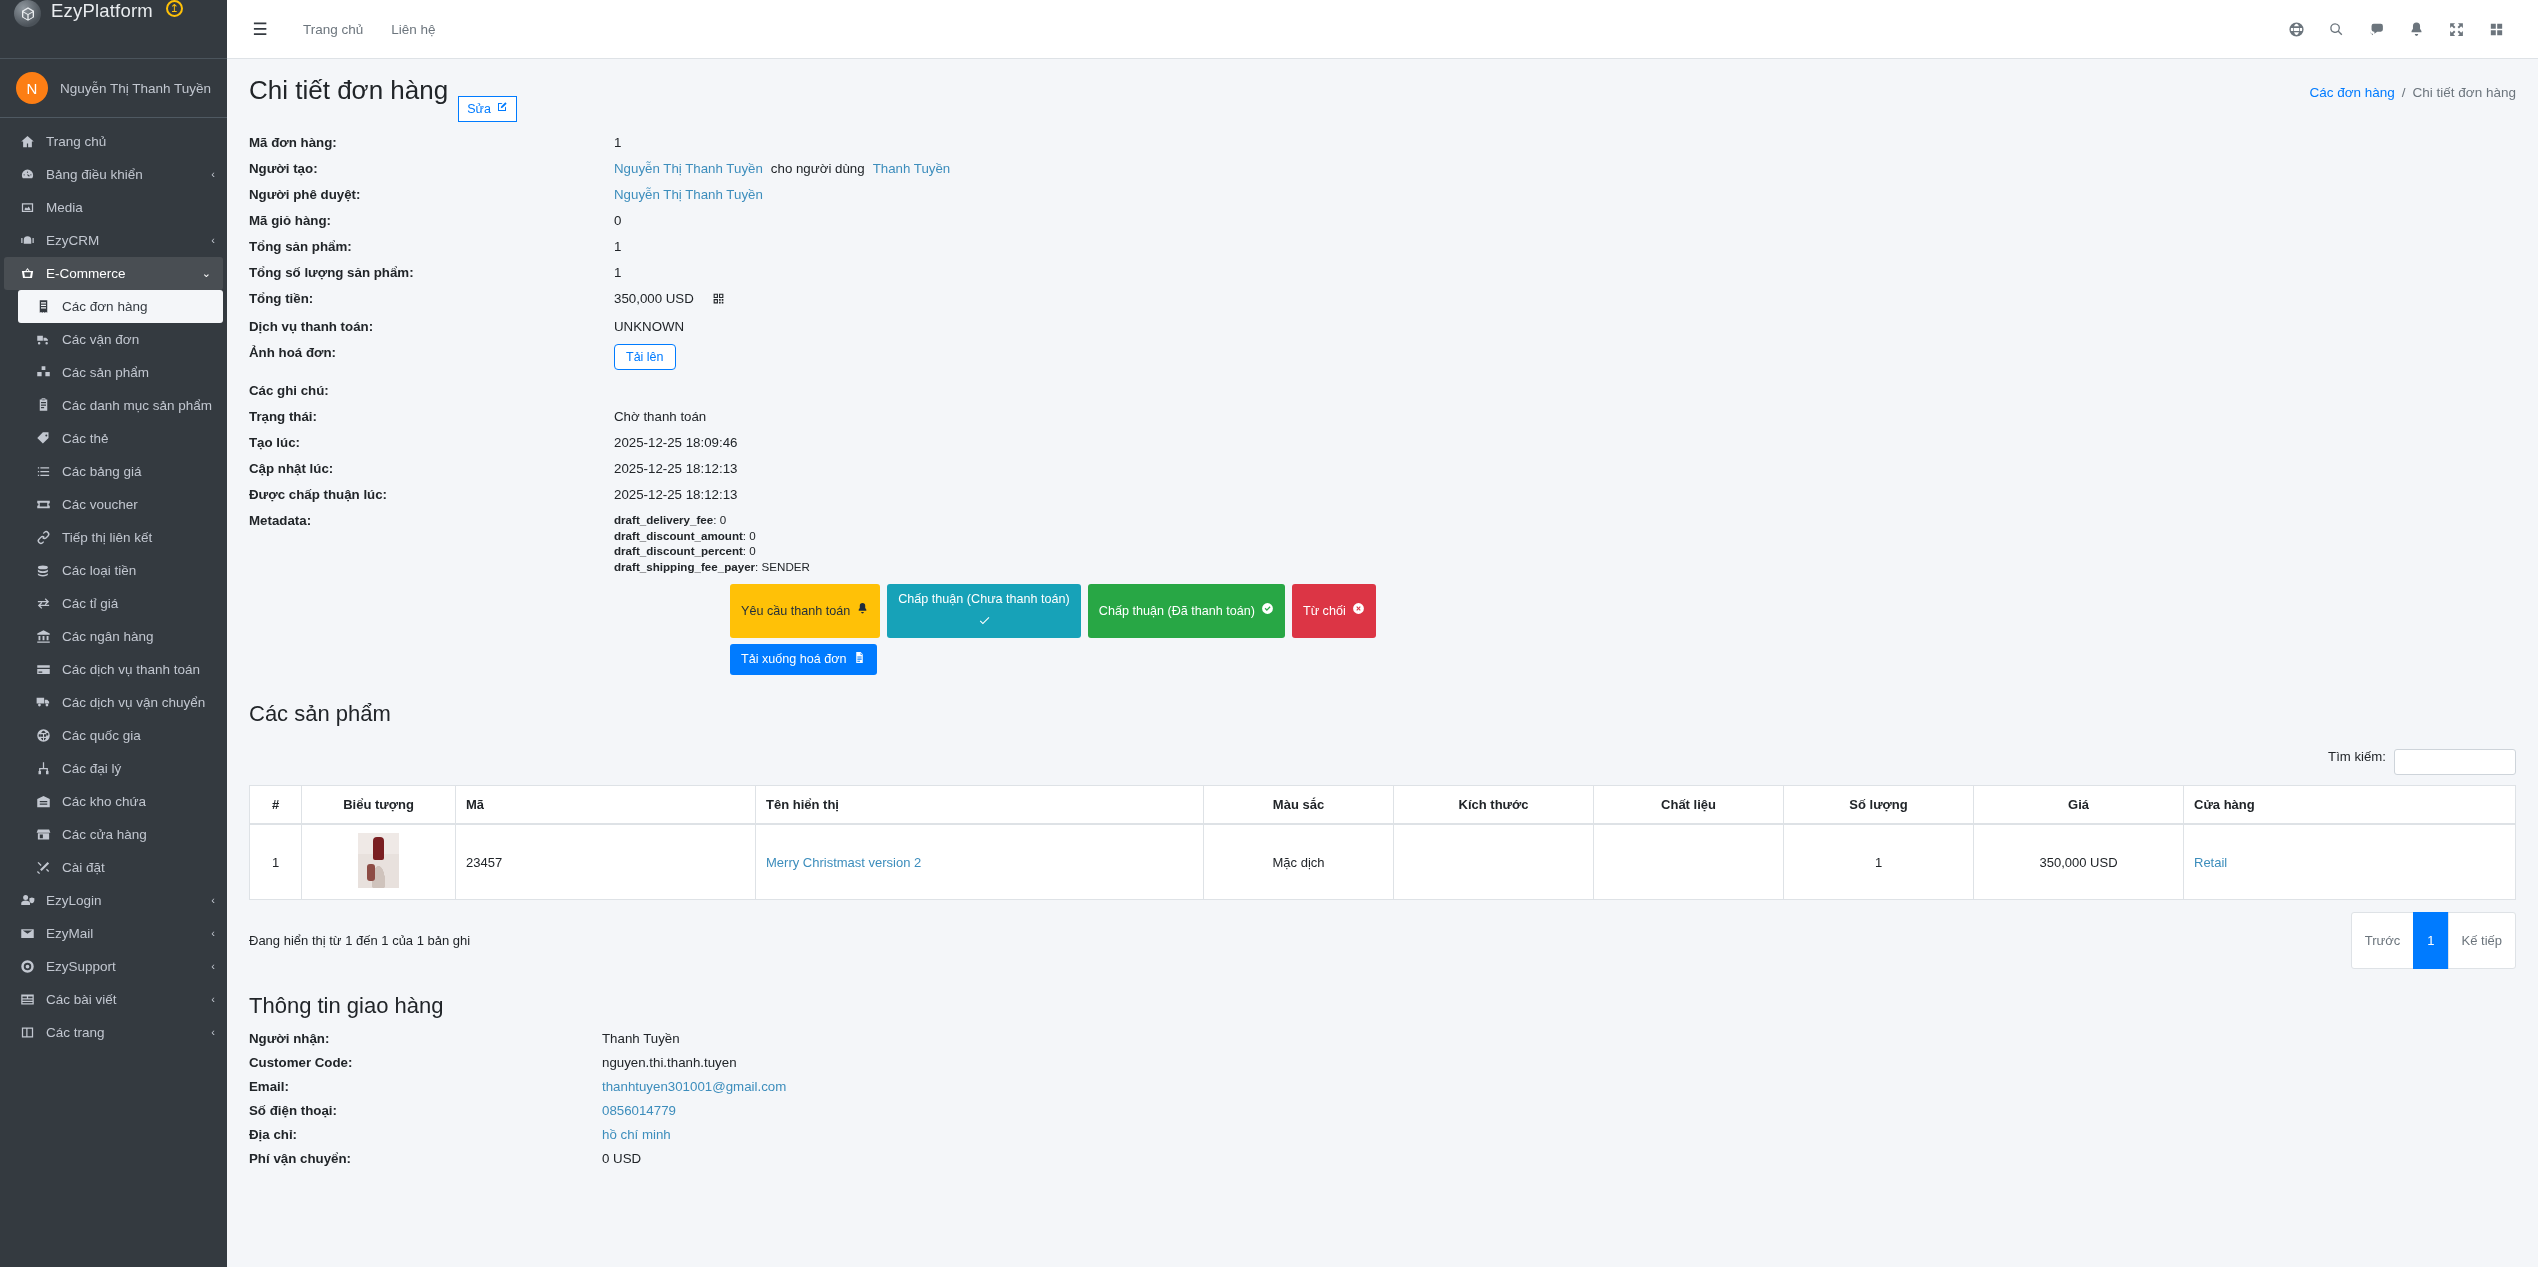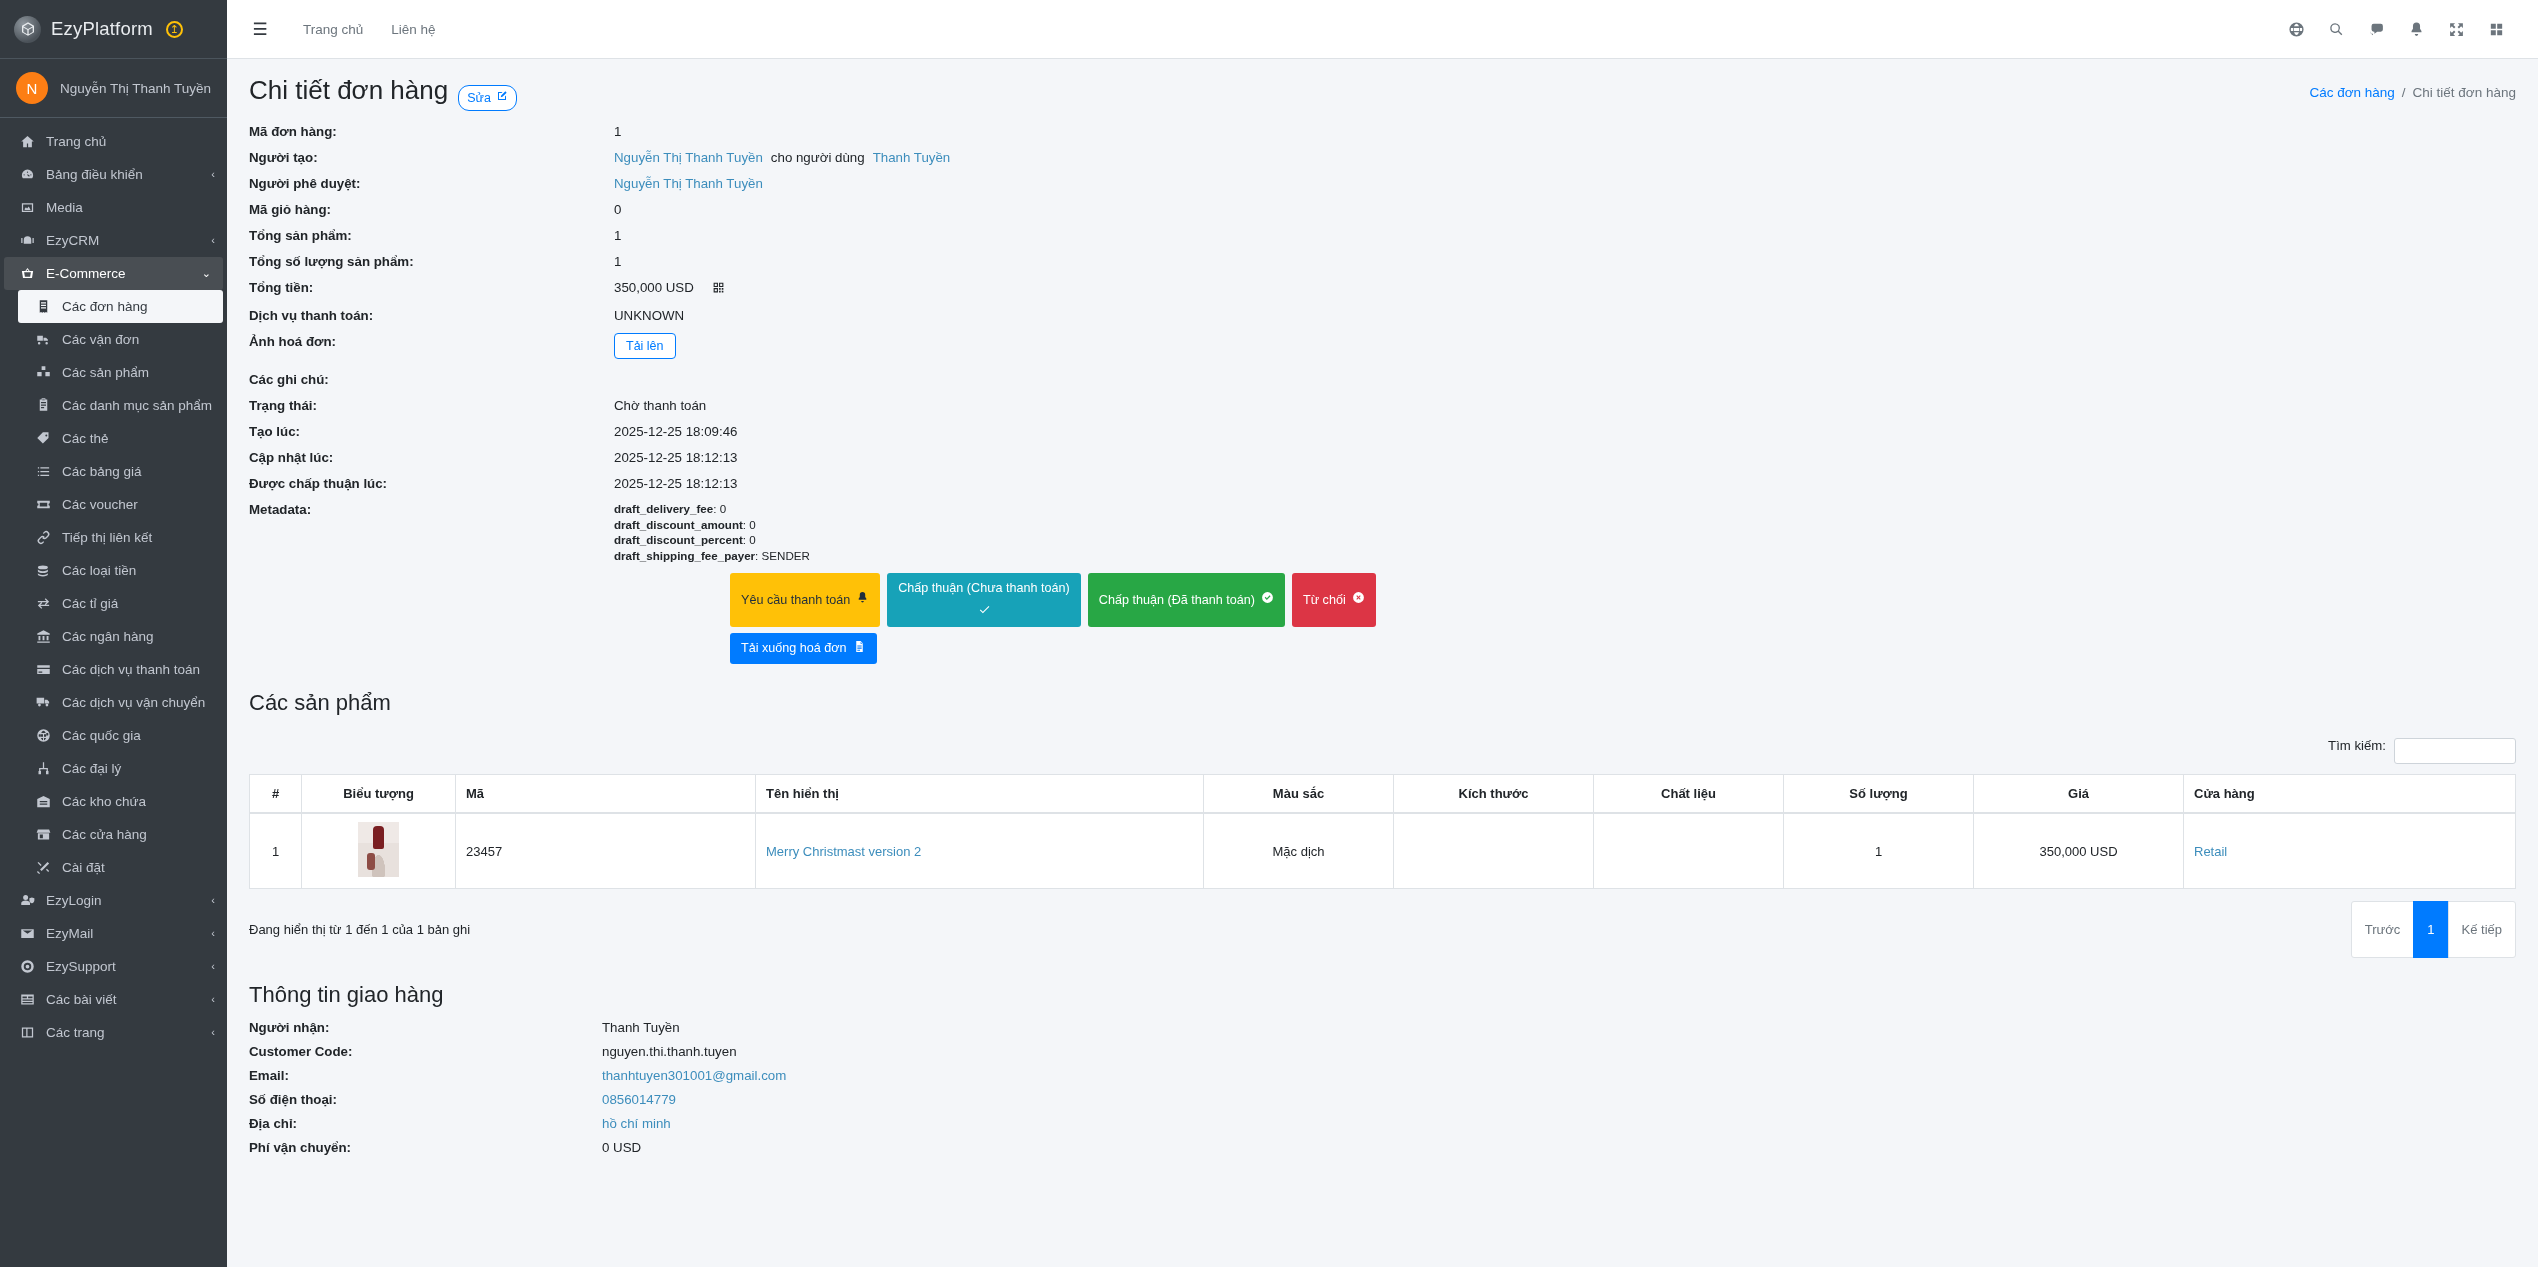--- a/index.html
+++ b/index.html
@@ -11,21 +11,21 @@
   }
   body { display: flex; }
 
   
   .sidebar {
     width: 227px; min-width: 227px; height: 1267px;
     background: #343a40; color: #c2c7d0;
     overflow: hidden; position: relative;
   }
   .brand {
-    height: 59px; display: flex; align-items: center; gap: 10px;
+    height: 59px; display: flex; align-items: flex-start; gap: 10px;
     padding: 0 14px; border-bottom: 1px solid #4b545c;
     background: #343a40;
   }
   .brand-logo {
     width: 27px; height: 27px; border-radius: 50%;
     background: radial-gradient(circle at 35% 30%, #8f979e, #4b5259 70%);
     display: flex; align-items: center; justify-content: center;
     flex: 0 0 27px;
   }
   .brand-logo svg { width: 16px; height: 16px; }
@@ -98,23 +98,23 @@
   }
   .topbar-icon svg { width: 17px; height: 17px; fill: currentColor; }
 
   .content { padding: 0; height: calc(1267px - 59px); overflow: hidden; }
 
   .page-head {
     display: flex; align-items: flex-start; padding: 17px 22px 8px 22px;
   }
   .page-title { font-size: 26px; font-weight: 400; color: #212529; line-height: 1.1; }
   .btn-edit {
-    margin-left: 10px; margin-top: 9px;
+    margin-left: 10px; margin-top: 20px;
     border: 1px solid #007bff; color: #007bff; background: #fff;
-    font-size: 12.5px; padding: 4px 8px; border-radius: 11px; cursor: pointer;
+    font-size: 12.5px; padding: 4px 8px; border-radius: 0; cursor: pointer;
     display: inline-flex; align-items: center; gap: 5px; line-height: 1.3;
   }
   .btn-edit svg { width: 12px; height: 12px; fill: currentColor; }
   .breadcrumb {
     margin-left: auto; font-size: 13.5px; color: #6c757d;
     display: flex; gap: 7px; align-items: center; padding-top: 9px; white-space: nowrap;
   }
   .breadcrumb a { color: #007bff; text-decoration: none; cursor: pointer; }
 
   

